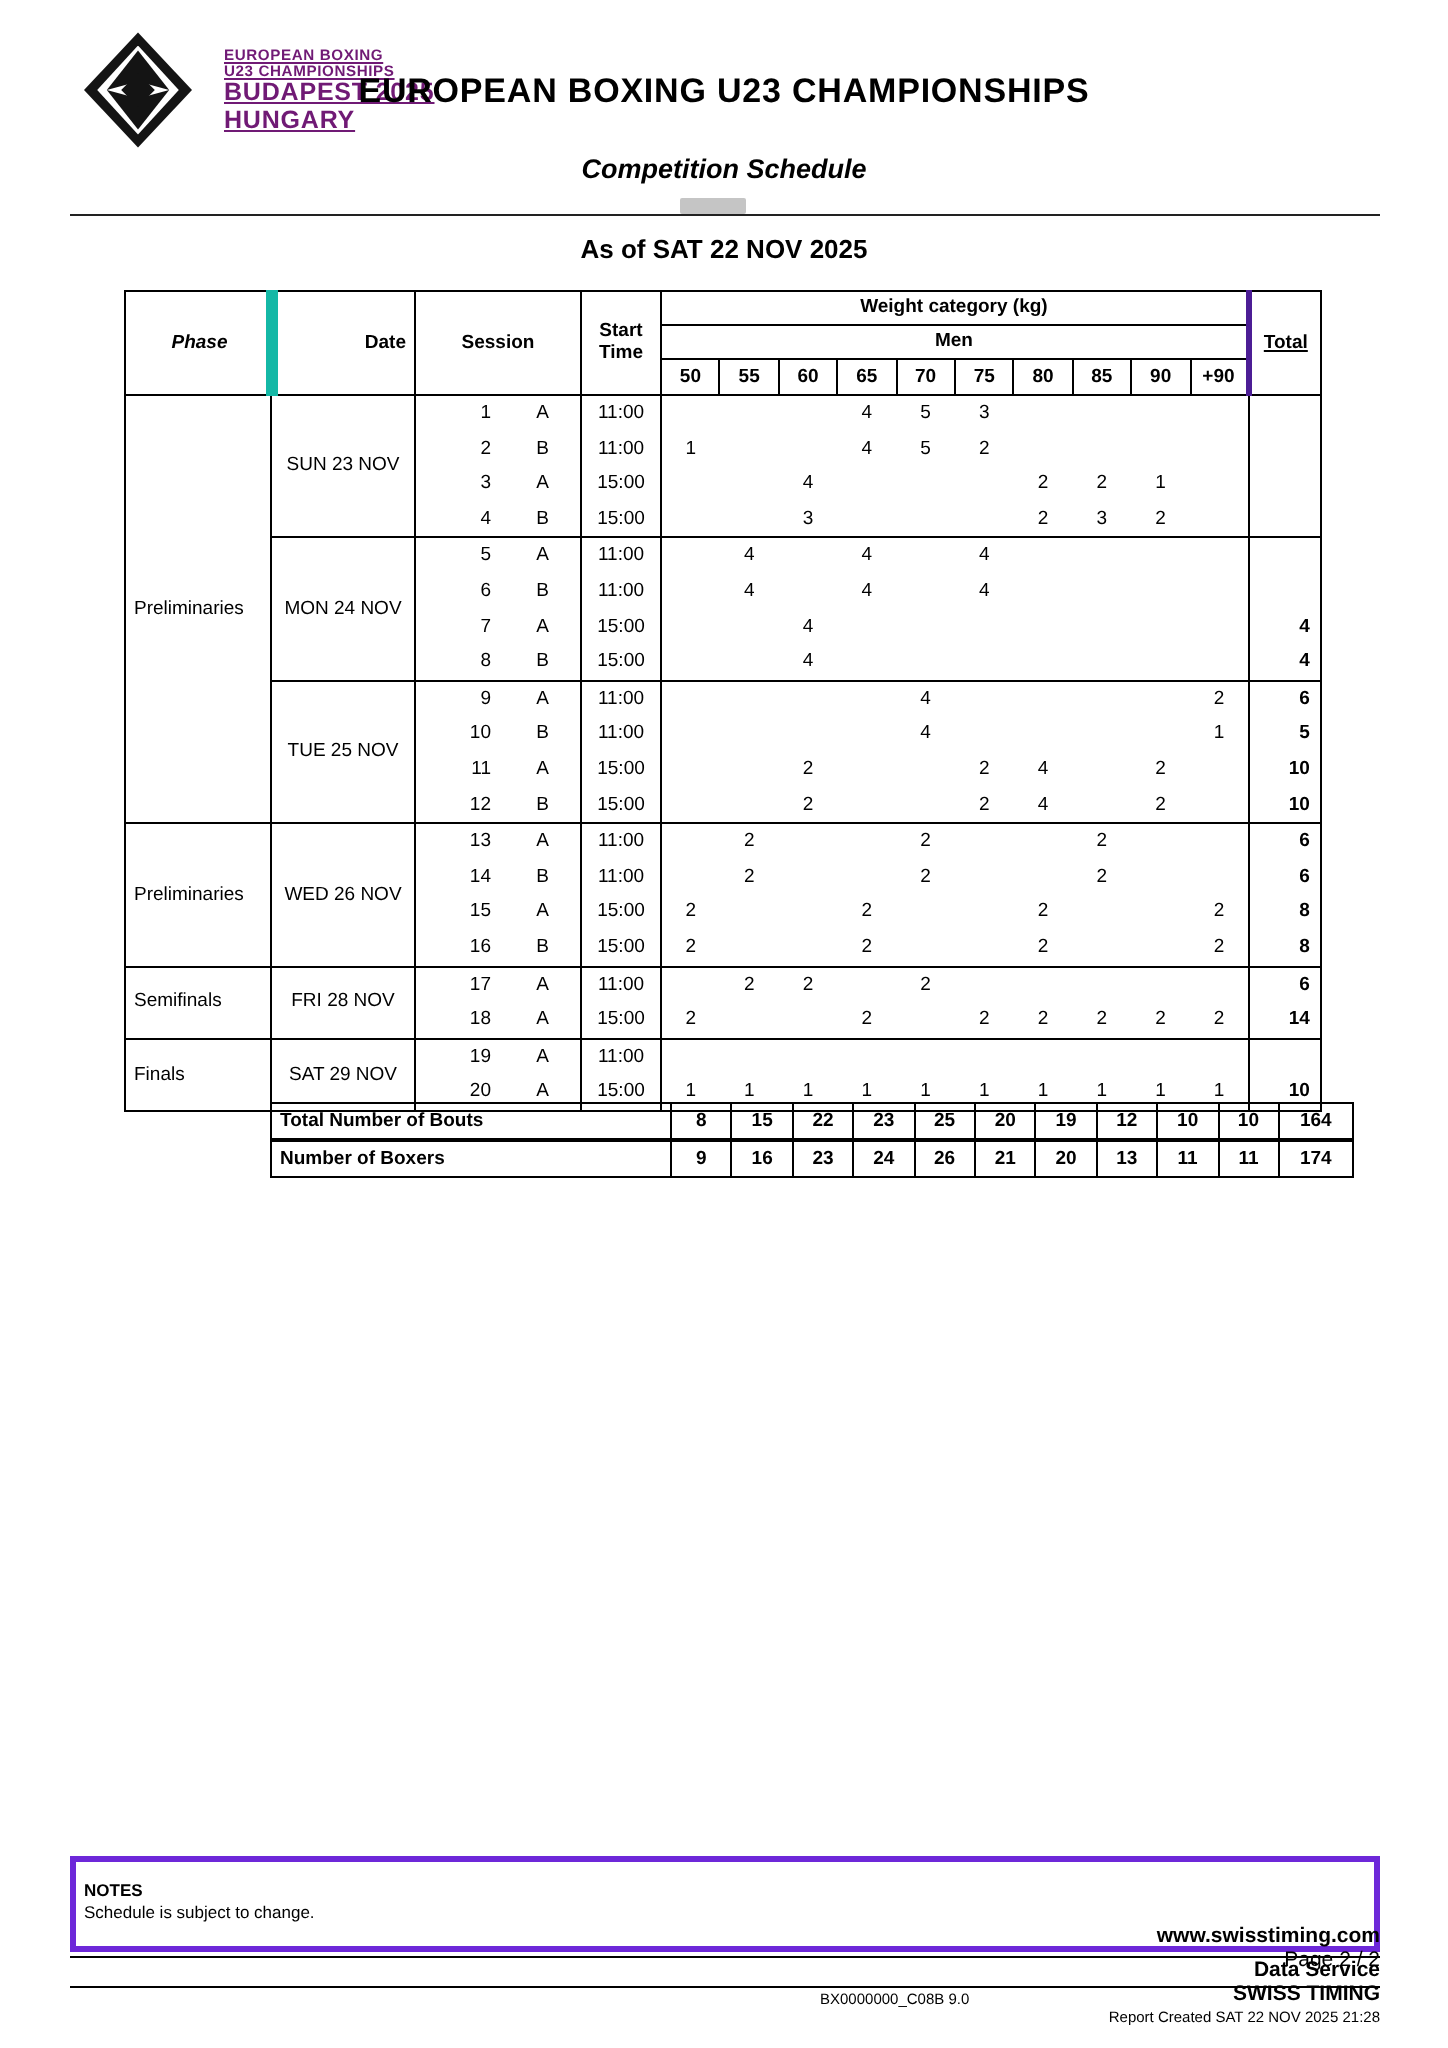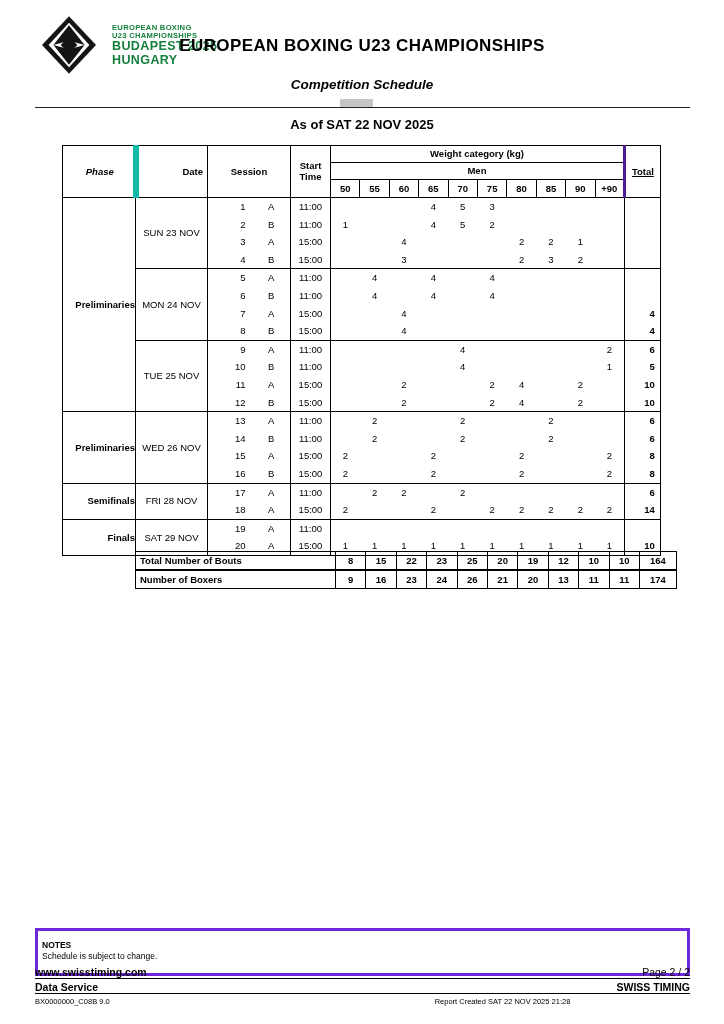--- a/index.html
+++ b/index.html
@@ -4,21 +4,21 @@
 <style>
   html,body{margin:0;padding:0;background:#e8e8e8;}
   .page{
     position:relative;width:724px;height:1024px;background:#ffffff;
     font-family:"Liberation Sans",sans-serif;color:#000;overflow:hidden;
     margin:0 auto;
   }
   
   .logo-left{position:absolute;left:32px;top:15px;display:flex;align-items:center;gap:6px;}
   .logo-left svg{width:74px;height:60px;}
-  .logo-left .lt{line-height:1;color:#15803d;}
+  .logo-left .lt{line-height:1;color:#701a75;text-decoration:underline;}
   .lt .s1,.lt .s2{font-size:7.6px;font-weight:bold;letter-spacing:.3px;}
   .lt .s3,.lt .s4{font-size:12.5px;font-weight:bold;letter-spacing:.4px;margin-top:1px;}
   .logo-right{position:absolute;right:30px;top:30px;display:flex;align-items:center;gap:5px;}
   .logo-right svg{width:32px;height:27px;}
   .logo-right .lt{line-height:1.05;font-size:12.5px;font-weight:bold;letter-spacing:.4px;color:#141414;}
   .doc-title{position:absolute;left:0;right:0;top:36px;text-align:center;font-size:17px;font-weight:bold;letter-spacing:.4px;}
   .doc-subtitle{position:absolute;left:0;right:0;top:77px;text-align:center;font-size:13.5px;font-weight:bold;font-style:italic;}
   .smudge{position:absolute;left:340px;top:99px;width:33px;height:8px;background:#9f9f9f;opacity:.6;border-radius:1px;}
   .header-rule{position:absolute;left:35px;right:34px;top:107px;border-top:1.4px solid #222;}
   .as-of{position:absolute;left:0;right:0;top:117px;text-align:center;font-size:13px;font-weight:bold;}
@@ -33,40 +33,40 @@
   .h-phase{text-align:center;padding-left:4px !important;border-right:6px solid #14b8a6;font-style:italic;}
   .h-date{text-align:right !important;padding-right:4px !important;border-right:1px solid #000;}
   .h-session{border-right:1px solid #000;}
   .h-time{border-right:1px solid #000;white-space:normal !important;line-height:1.1 !important;}
   .h-wcat{border-bottom:1px solid #000;}
   .h-men{border-bottom:1px solid #000;}
   .h-total{border-left:3px solid #4c1d95;text-decoration:underline;}
   .wh{border-left:1px solid #000;border-right:1px solid #000;border-bottom:1px solid #000;}
   .schedule tbody td{height:17.6px;}
   .gtop{border-top:1px solid #000;}
-  .phase-cell{font-weight:bold;text-align:right;padding-left:4px;border-right:1px solid #000;}
+  .phase-cell{font-weight:normal;text-align:left;padding-left:4px;border-right:1px solid #000;}
   .date-cell{text-align:center;border-right:1px solid #000;}
   .sess-n{text-align:right;padding-right:7px;}
   .sess-ab{text-align:center;border-right:1px solid #000;}
   .time-cell{text-align:center;border-right:1px solid #000;}
   .wcol{text-align:center;}
   .total-cell{text-align:right;padding-right:5px;font-weight:bold;border-left:1px solid #000;}
   
   .summary-table{position:absolute;left:135px;width:525px;border:1.2px solid #000;padding-left:34px;}
   .summary-table td{height:16.5px;font-weight:bold;}
   .sum-label{width:195px;text-align:left;padding-left:4px;}
   .sum-val{width:29.4px;text-align:center;border-left:1px solid #000;}
   .sum-total{width:36px;text-align:center;border-left:1px solid #000;}
   .sum1{top:551px;}
   .sum2{top:570px;}
   
   .notes-box{position:absolute;left:35px;right:34px;top:928px;height:24px;border:3px solid #6d28d9;padding:9px 4px;line-height:1.25;}
   .notes-title{font-size:8.5px;font-weight:bold;}
   .notes-body{font-size:8.5px;}
-  .f-row{position:absolute;left:35px;right:34px;display:flex;justify-content:space-between;align-items:flex-end;}
+  .f-row{position:absolute;left:35px;right:34px;display:flex;justify-content:space-between;align-items:flex-end;flex-direction:column;}
   .f-row1{top:962px;height:16px;border-bottom:1.2px solid #000;font-size:10.5px;}
   .f-row1 .left{font-weight:bold;}
   .f-row2{top:979px;height:14px;border-bottom:1.2px solid #000;font-size:10.5px;font-weight:bold;}
   .f-row3{top:995px;height:11px;font-size:7.5px;justify-content:flex-start;}
   .f-row3 .code{width:280px;}
   .f-row3 .created{flex:1;text-align:center;}
 </style>
 </head>
 <body>
 

